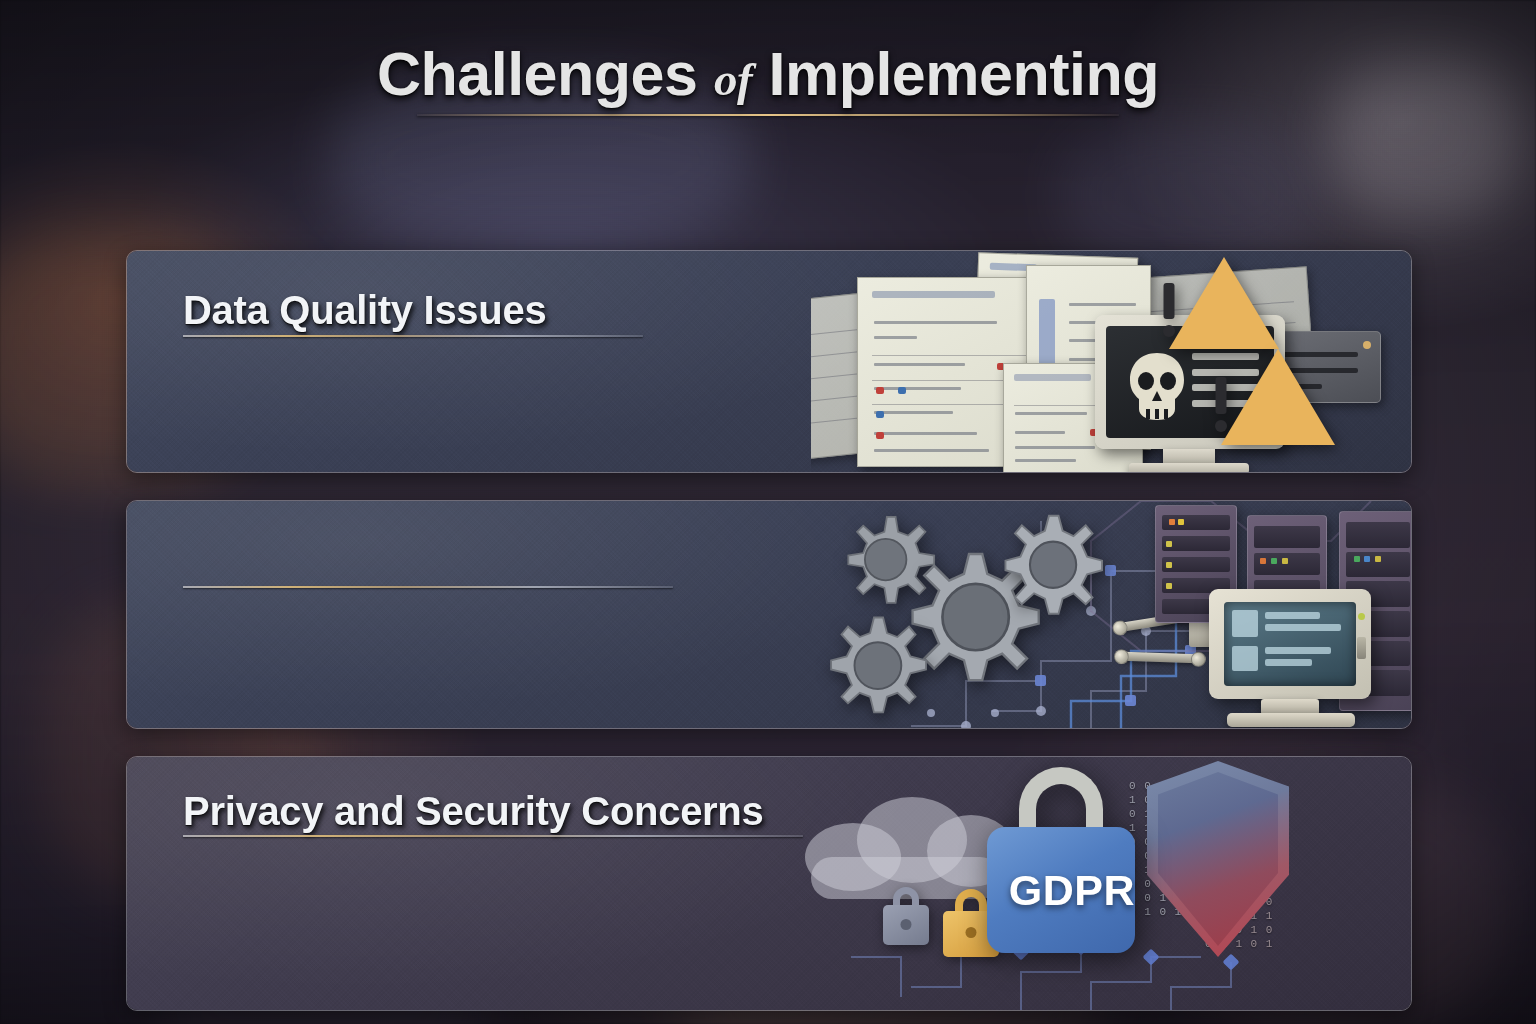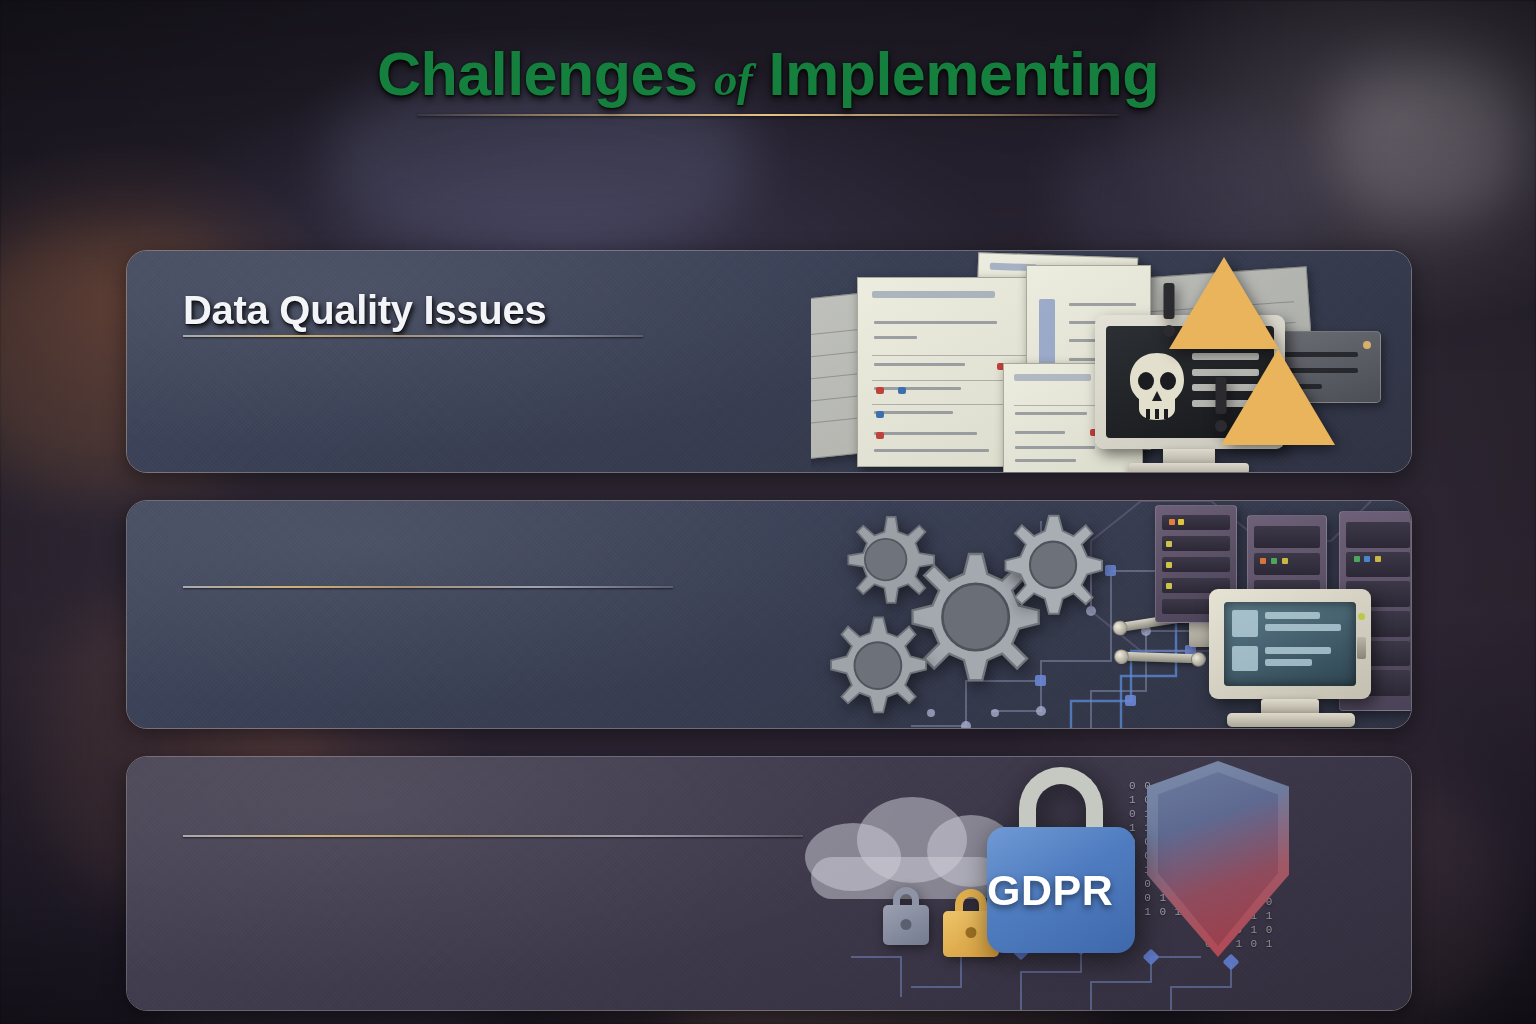--- a/index.html
+++ b/index.html
@@ -37,21 +37,21 @@
       repeating-linear-gradient(0deg, rgba(255,255,255,.07) 0 1px, transparent 1px 2px),
       repeating-linear-gradient(90deg, rgba(0,0,0,.07) 0 1px, transparent 1px 2px);
   }
 
   
   #title-block {
     position:absolute; top:42px; left:0; width:100%;
     text-align:center; z-index:6;
   }
   .title-line1 {
-    font-size:61px; font-weight:bold; color:#15803d;
+    font-size:61px; font-weight:bold; color:#e5e5e5;
     letter-spacing:-.5px; line-height:1.05;
     text-shadow:0 3px 7px rgba(0,0,0,.85), 0 1px 2px rgba(0,0,0,.9);
     white-space:nowrap;
   }
   .title-line1 .of {
     font-style:italic; font-weight:bold; font-size:47px;
     font-family:"Liberation Serif", serif;
   }
   #title-divider {
     width:702px; height:2px; margin:8px auto 4px;
@@ -67,21 +67,21 @@
     font-size:47px; font-weight:bold; line-height:1.15;
     color:#e4bf77; white-space:nowrap;
     text-shadow:0 3px 6px rgba(0,0,0,.8), 0 1px 2px rgba(0,0,0,.9);
   }
   .title-line2 .ai { font-size:51px; color:#e9c77e; }
   .title-line2 .in { font-size:40px; color:#dcb76d; }
 
   
   .card {
     position:absolute; left:126px; width:1286px;
-    border-radius:21px;
+    border-radius:11px;
     border:1px solid rgba(210,214,226,.40);
     overflow:hidden;
     box-shadow:0 6px 22px rgba(0,0,0,.45);
     z-index:4;
   }
   .card-bg {
     position:absolute; inset:0;
     background:linear-gradient(160deg,#444b60 0%, #3b4156 35%, #363b4e 65%, #2f3344 100%);
   }
   .card.c3 .card-bg {
@@ -262,21 +262,21 @@
     border-radius:50%;
     filter:blur(.4px);
   }
   .padlock-big {
     position:absolute; z-index:4;
     filter:drop-shadow(4px 6px 14px rgba(0,0,0,.55));
   }
   .pl-body {
     border-radius:18px;
     background:linear-gradient(150deg,#6f9ad4 0%,#4f7cc0 45%,#3f68ac 100%);
-    position:relative; display:flex; align-items:center; justify-content:flex-start;
+    position:relative; display:flex; align-items:center; justify-content:flex-end;
   }
   .pl-shackle {
     position:absolute; left:50%; transform:translateX(-50%);
     border:17px solid #c6c8c2;
     border-bottom:none;
     background:transparent;
   }
   .gdpr-text {
     color:#ffffff; font-weight:bold; font-size:43px; letter-spacing:.5px;
     text-shadow:0 3px 6px rgba(0,0,0,.5);
@@ -652,14 +652,15 @@
 
     <div class="padlock-big" style="left:196px; top:10px; width:148px; height:186px;">
       <div class="pl-shackle" style="top:0; width:84px; height:70px; border-radius:42px 42px 0 0;"></div>
       <div class="pl-body" style="position:absolute; top:60px; width:148px; height:126px;">
         <span class="gdpr-text">GDPR</span>
       </div>
     </div>
   </div>
 
   <div class="card-glow"></div>
+  <div class="card-heading">Privacy and Security Concerns</div>
   <div class="heading-rule"></div>
 </div>
 
 </body></html>

